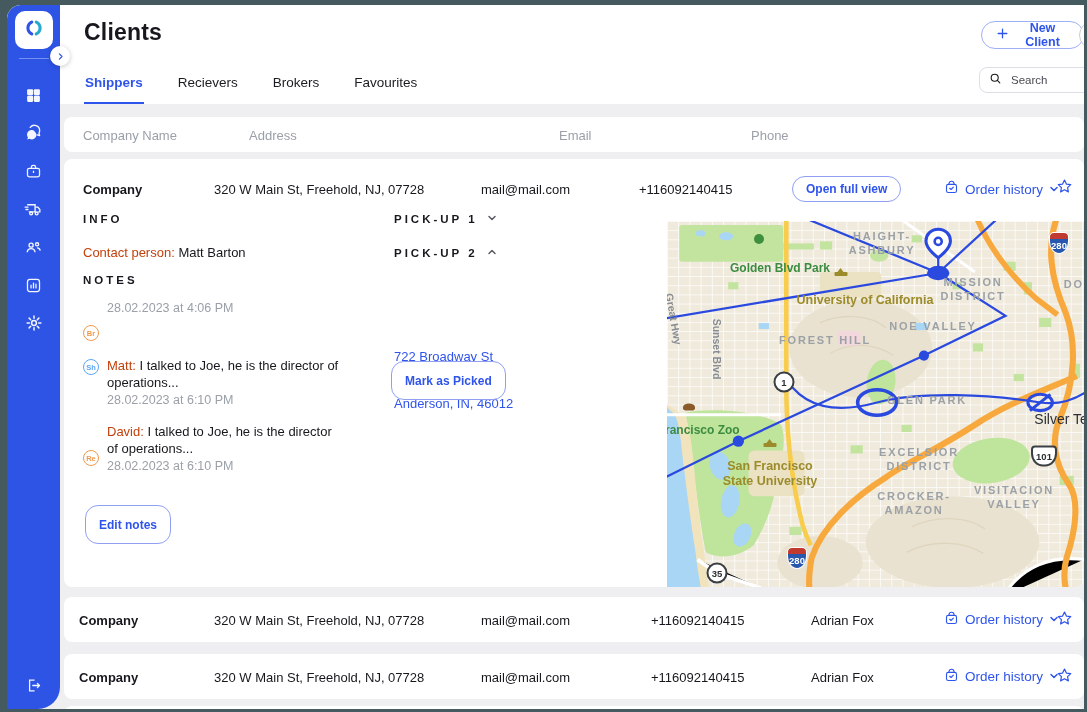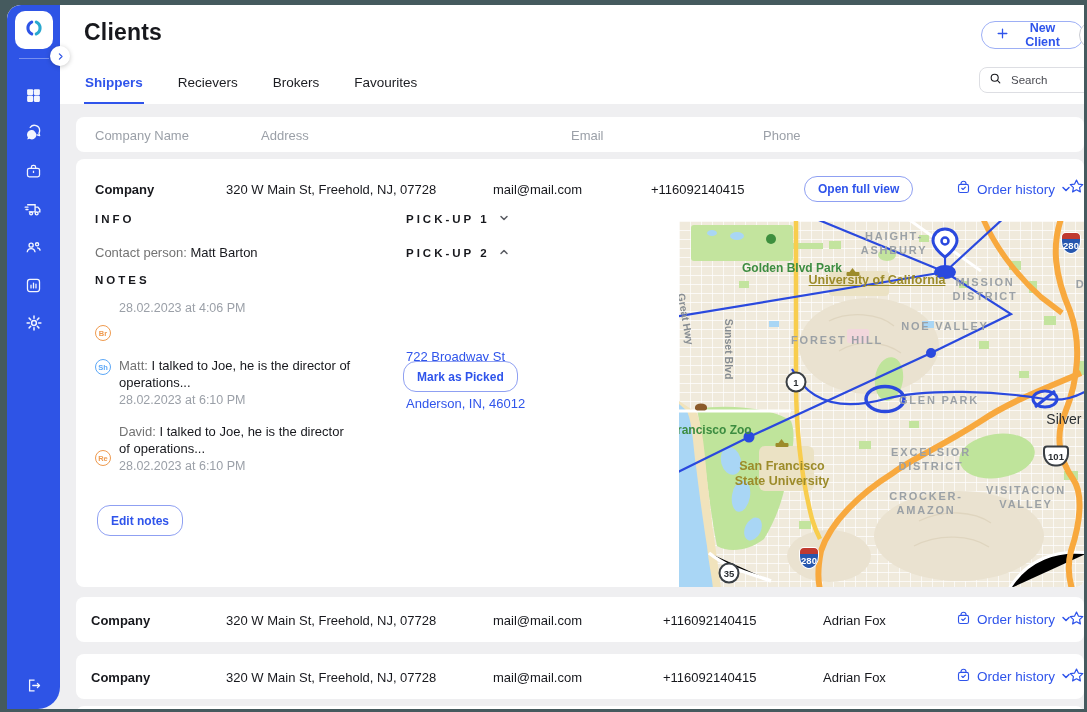--- a/index.html
+++ b/index.html
@@ -39,40 +39,40 @@
     gap:7px; border:1px solid #9DAFF5; border-radius:14px; background:#fff; color:var(--accent);
     font-size:12.5px; font-weight:600; padding:0 14px; cursor:pointer; font-family:inherit; }
   .btn-partial { position:absolute; left:1019px; top:16px; width:70px; height:28px;
     border:1px solid #C9CBD2; border-radius:14px; background:#fff; cursor:pointer; }
   .searchbox { position:absolute; left:919px; top:62px; width:180px; height:26px; background:#fff;
     border:1px solid #DDDEE3; border-radius:8px; display:flex; align-items:center; gap:7px; padding:0 9px; }
   .searchbox input { border:none; outline:none; width:100%; font-size:11.5px; font-family:inherit; color:#35363C; }
   .searchbox input::placeholder { color:#4A4B52; }
 
   
-  .content { position:relative; flex:1; padding:13px 0 0 16px; overflow:hidden; }
+  .content { position:relative; flex:1; padding:13px 0 0 4px; overflow:hidden; }
   .card { background:#fff; border-radius:8px; position:relative; }
   .thead { height:35px; margin-bottom:7px; }
   .thead .col { position:absolute; top:50%; transform:translateY(-50%); font-size:13px; color:#9BA0A8; }
   .vc { position:absolute; top:50%; transform:translateY(-50%); font-size:13px; }
   .bold { font-weight:700; }
 
   .expanded { height:428px; margin-bottom:10px; overflow:hidden; }
   .rl { position:absolute; top:30px; transform:translateY(-50%); font-size:13px; }
   .btn-outline { border:1px solid #8FA0F2; border-radius:13px; background:#fff; color:var(--accent);
-    font-size:12px; font-weight:600; padding:0 13px; height:31px; cursor:pointer; font-family:inherit; }
+    font-size:12px; font-weight:600; padding:0 13px; height:39px; cursor:pointer; font-family:inherit; }
   .btn-openview { position:absolute; left:728px; top:17px; height:26px; }
   .order-group { display:flex; align-items:center; gap:6px; color:var(--accent); font-size:13.5px;
     font-weight:500; cursor:pointer; background:none; border:none; padding:0; font-family:inherit; }
   .og-exp { position:absolute; left:880px; top:17px; height:26px; }
   .star-btn { position:absolute; left:992px; top:19px; background:none; border:none; padding:0; cursor:pointer; }
 
   .sec-h { position:absolute; font-size:11.5px; font-weight:700; letter-spacing:3px; color:#17181D;
     display:flex; align-items:center; gap:9px; }
-  .muted { color:#737373; }
+  .muted { color:#c2410c; }
   .contact-line { position:absolute; left:19px; top:86px; font-size:13px; }
   .notes-list { position:absolute; left:19px; top:140px; width:258px; display:flex; flex-direction:column; gap:17px; }
   .note { display:flex; gap:8px; }
   .note-badge { flex:0 0 16px; width:16px; height:16px; border-radius:50%; border:1px solid; font-size:7.5px;
     font-weight:700; display:flex; align-items:center; justify-content:center; margin-top:1px; }
   .note-badge.orange { color:#EF9A4E; border-color:#EF9A4E;margin-top:26px; }
   .note-badge.blue { color:#5BA7F7; border-color:#5BA7F7; }
   .note p { margin:0; font-size:13px; line-height:16.5px; }
   .note .note-text { color:#17181D; font-weight:500; }
   .note-time { font-size:12.5px; color:#9BA0A8; margin-top:2px; }
@@ -448,21 +448,21 @@
               <div class="ml ml-district" style="left: 347px; top: 262px;">
                 <div>VISITACION</div>
                 <div>VALLEY</div>
               </div>
               <div class="ml ml-park" style="left: 113px; top: 40px;">
                 <div>Golden Blvd Park</div>
               </div>
               <div class="ml ml-park" style="left: 19px; top: 202px;">
                 <div>San Francisco Zoo</div>
               </div>
-              <div class="ml ml-campus" style="left: 198px; top: 52px; text-decoration: underline;">
+              <div class="ml ml-campus" style="left: 198px; top: 72px;">
                 <div>University of California</div>
               </div>
               <div class="ml ml-campus" style="left: 103px; top: 238px;">
                 <div>San Francisco</div>
                 <div>State University</div>
               </div>
               <div class="ml ml-city" style="left: 410px; top: 190px;">
                 <div>Silver Terrace</div>
               </div>
               <div class="ml ml-road" style="left: 50px; top: 128px; transform: translate(-50%, -50%) rotate(90deg);">

